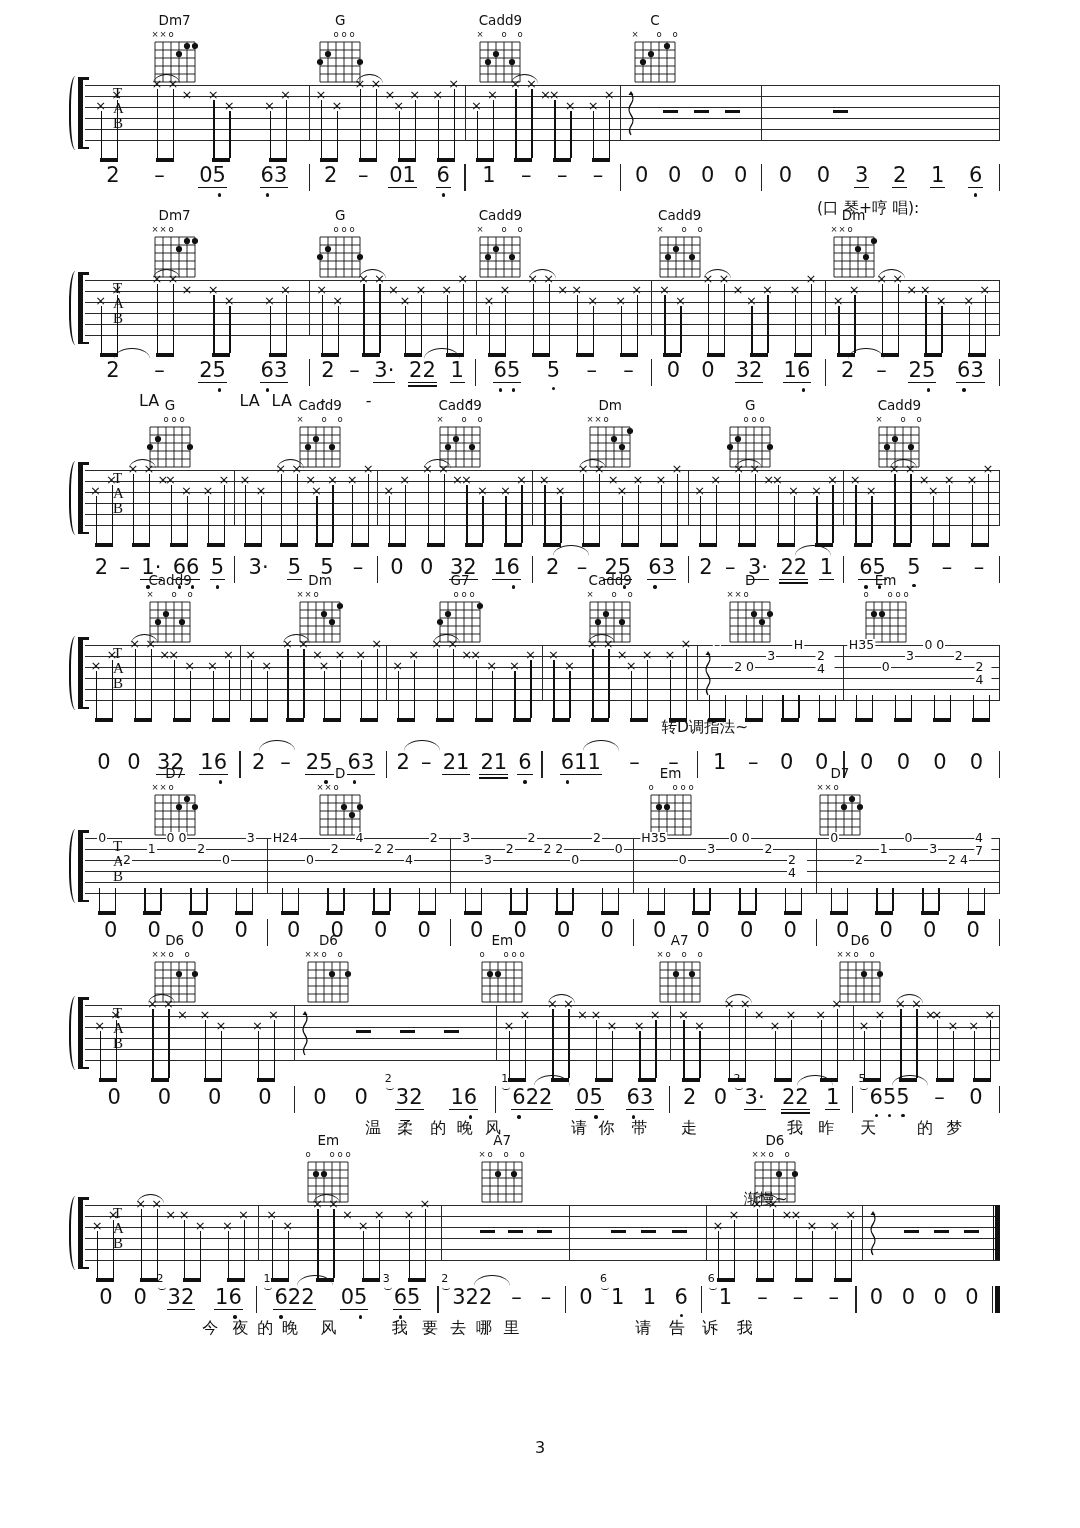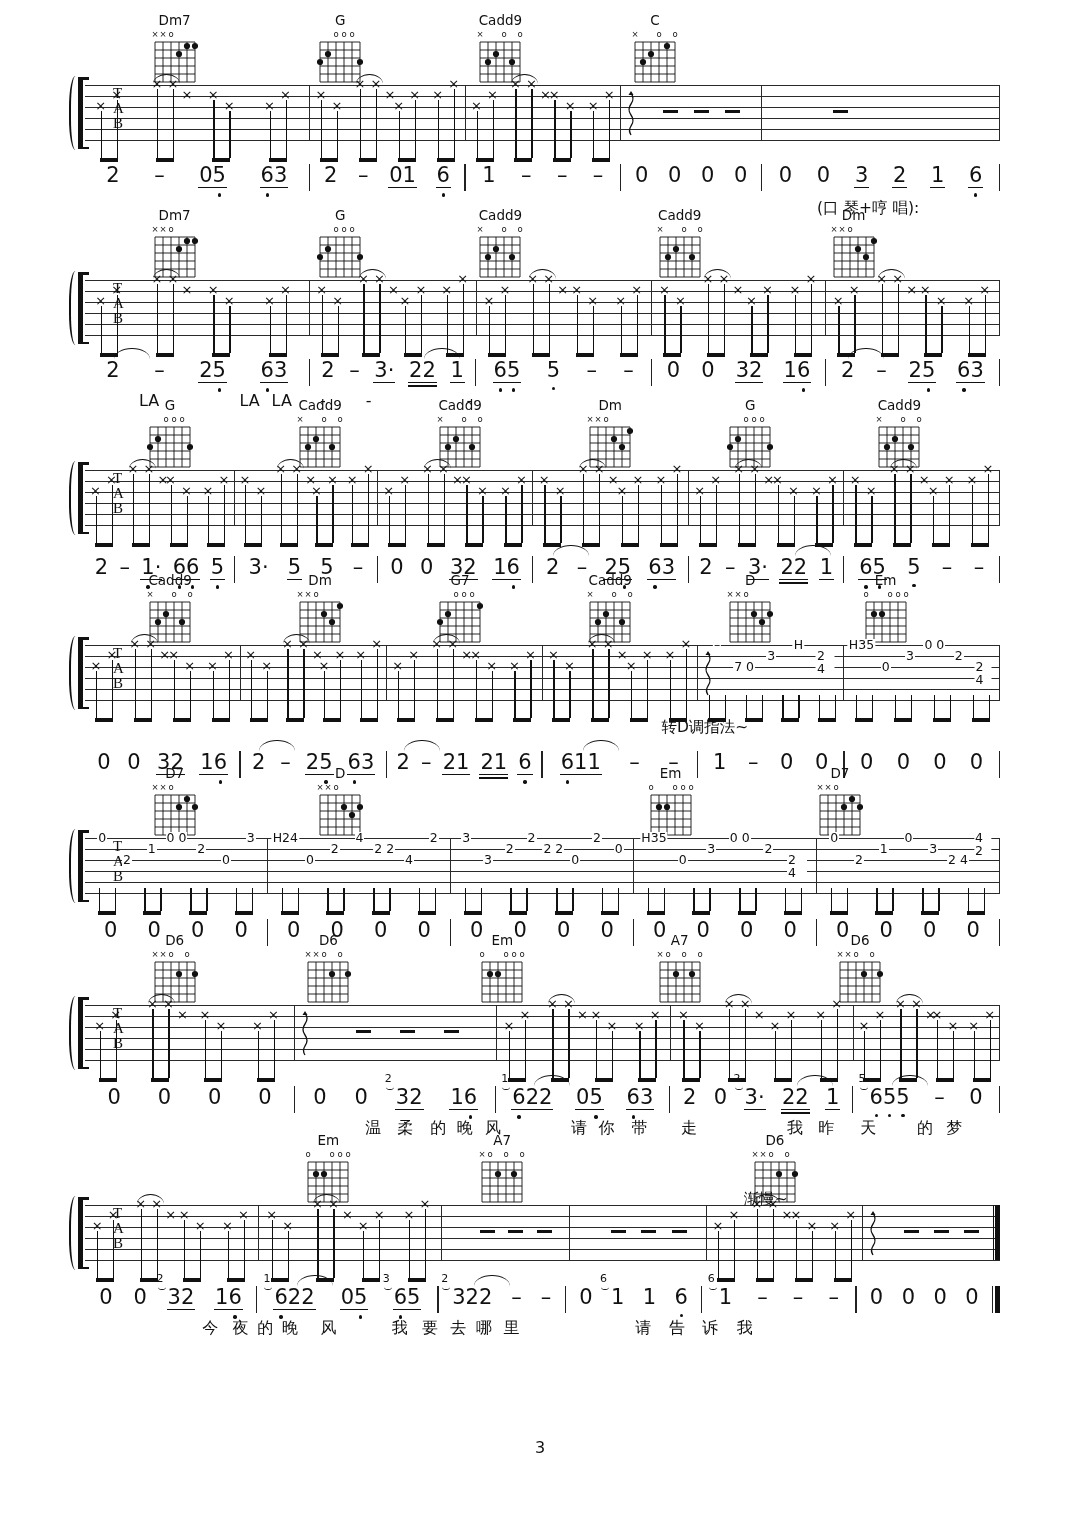--- a/index.html
+++ b/index.html
@@ -1124,21 +1124,21 @@
             <div class="stem" style="left:143.55100000000002px;top:4px;height:69px"></div>
             <div class="beam" style="left:126.55100000000002px;top:73px;width:18px"></div>
           </div>
           <div class="mline" style="left:758.4499999999999px"></div>
           <div class="tmeas" style="left:613.0500000000001px;width:146.4px">
             <div class="squig"><svg width="12" height="50" viewBox="0 0 12 50">
                 <path d="M6 3 l-2.5 4 l5 0 z" fill="#111"></path>
                 <path d="M6 5 q4 5.5 0 11 q-4 5.5 0 11 q4 5.5 0 11 q-3 4.5 0 9" fill="none" stroke="#111" stroke-width="1.3"></path>
               </svg></div>
             <span class="fret" style="left:18.977777777777778px;top:-6px">–</span>
-            <span class="fret" style="left:46.08888888888888px;top:16px">7 0</span>
+            <span class="fret" style="left:46.08888888888888px;top:16px">2 0</span>
             <span class="fret" style="left:73.2px;top:5px">3</span>
             <span class="fret" style="left:100.3111111111111px;top:-6px">H</span>
             <span class="fret" style="left:127.42222222222222px;top:5px">2 4</span>
             <div class="stem" style="left:10.98px;top:50px;height:23px"></div>
             <div class="stem" style="left:26.98px;top:50px;height:23px"></div>
             <div class="beam" style="left:9.98px;top:73px;width:18px"></div>
             <div class="stem" style="left:47.580000000000005px;top:50px;height:23px"></div>
             <div class="stem" style="left:63.580000000000005px;top:50px;height:23px"></div>
             <div class="beam" style="left:46.580000000000005px;top:73px;width:18px"></div>
             <div class="stem" style="left:84.17999999999999px;top:50px;height:23px"></div>
@@ -1398,21 +1398,21 @@
             <div class="beam" style="left:149.975px;top:73px;width:18px"></div>
           </div>
           <div class="mline" style="left:914px"></div>
           <div class="tmeas" style="left:732px;width:183px">
             <span class="fret" style="left:17.31081081081081px;top:-6px">0</span>
             <span class="fret" style="left:42.04054054054054px;top:16px">2</span>
             <span class="fret" style="left:66.77027027027027px;top:5px">1</span>
             <span class="fret" style="left:91.5px;top:-6px">0</span>
             <span class="fret" style="left:116.22972972972973px;top:5px">3</span>
             <span class="fret" style="left:140.95945945945945px;top:16px">2 4</span>
-            <span class="fret" style="left:165.6891891891892px;top:-6px">4 2</span>
+            <span class="fret" style="left:165.6891891891892px;top:-6px">4 7</span>
             <div class="stem" style="left:13.725px;top:50px;height:23px"></div>
             <div class="stem" style="left:29.725px;top:50px;height:23px"></div>
             <div class="beam" style="left:12.725px;top:73px;width:18px"></div>
             <div class="stem" style="left:59.475px;top:50px;height:23px"></div>
             <div class="stem" style="left:75.475px;top:50px;height:23px"></div>
             <div class="beam" style="left:58.475px;top:73px;width:18px"></div>
             <div class="stem" style="left:105.225px;top:50px;height:23px"></div>
             <div class="stem" style="left:121.225px;top:50px;height:23px"></div>
             <div class="beam" style="left:104.225px;top:73px;width:18px"></div>
             <div class="stem" style="left:150.975px;top:50px;height:23px"></div>

